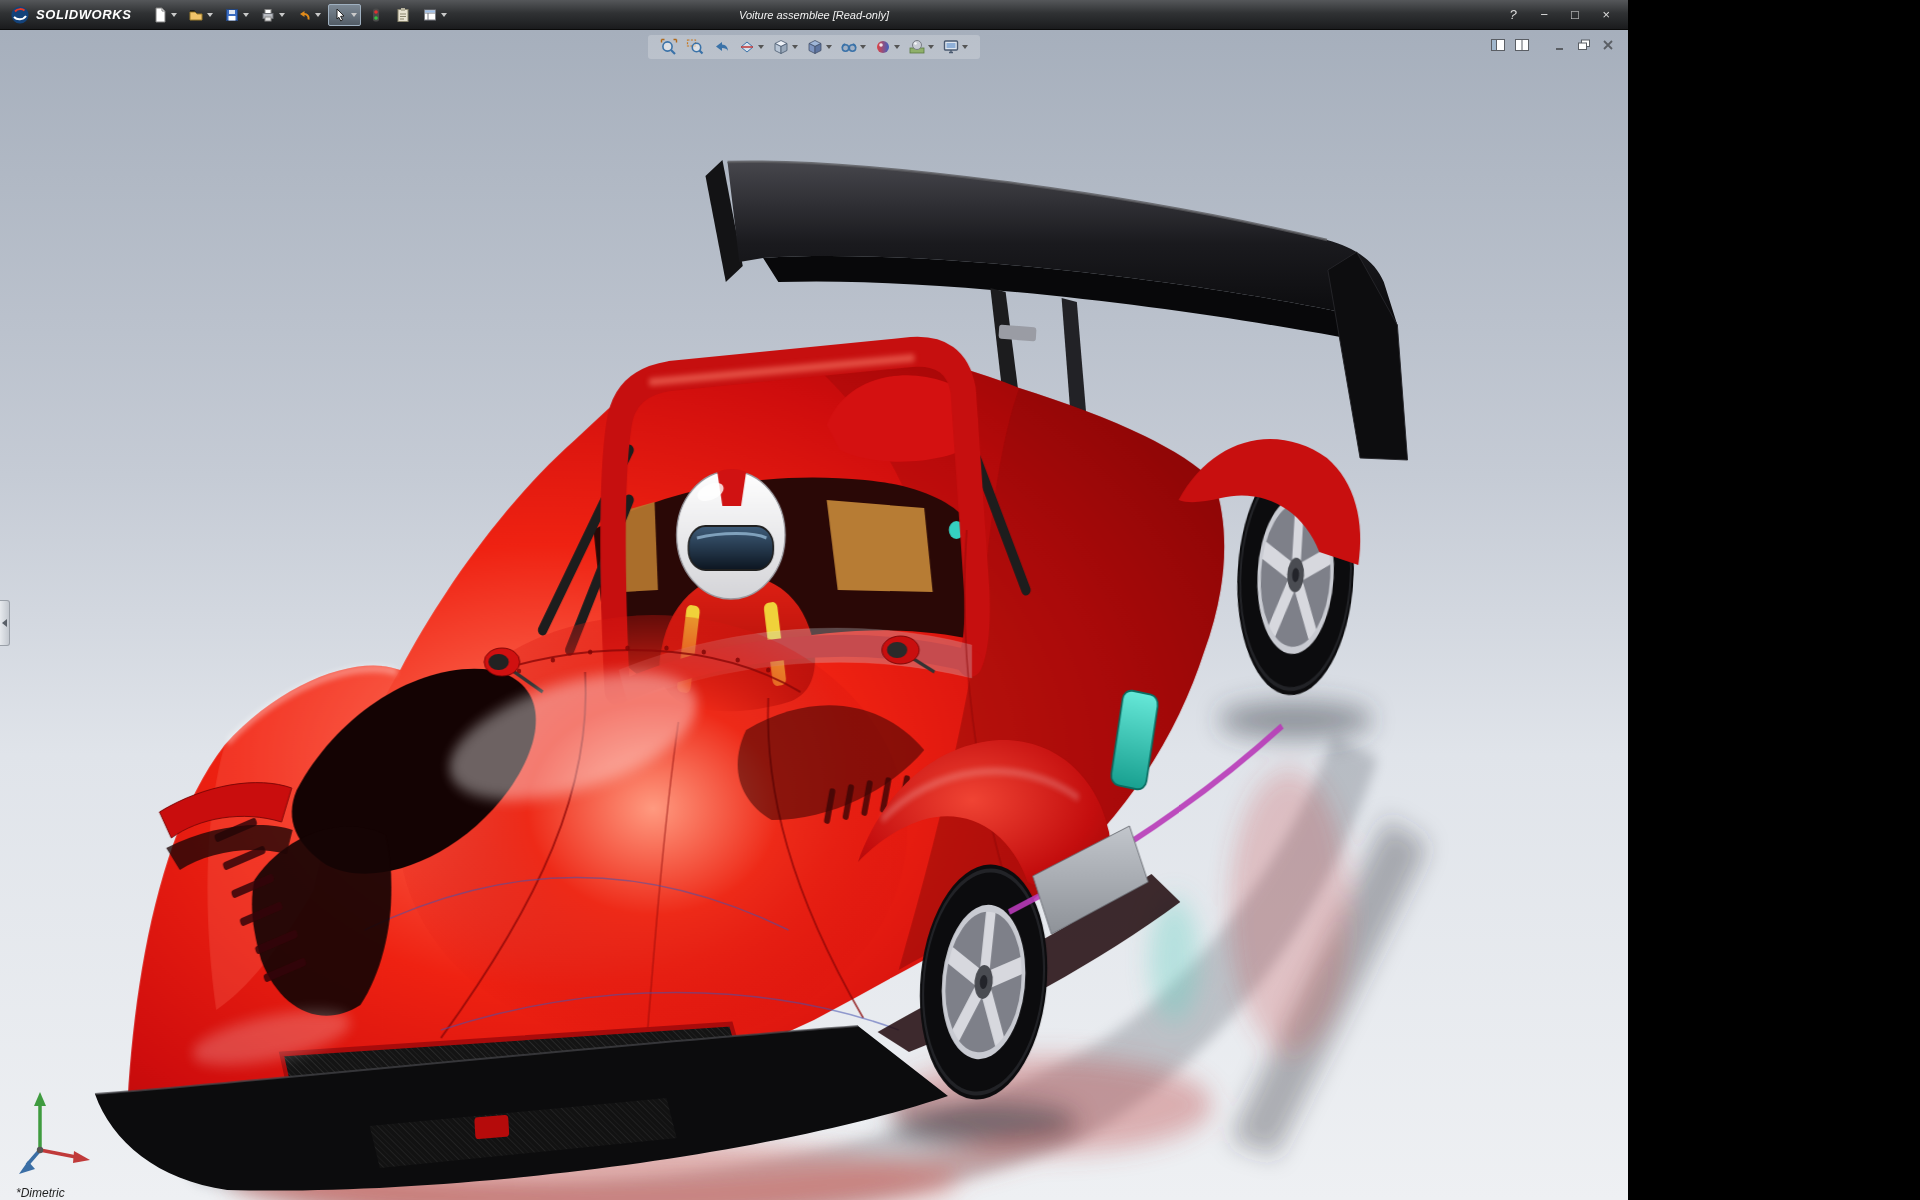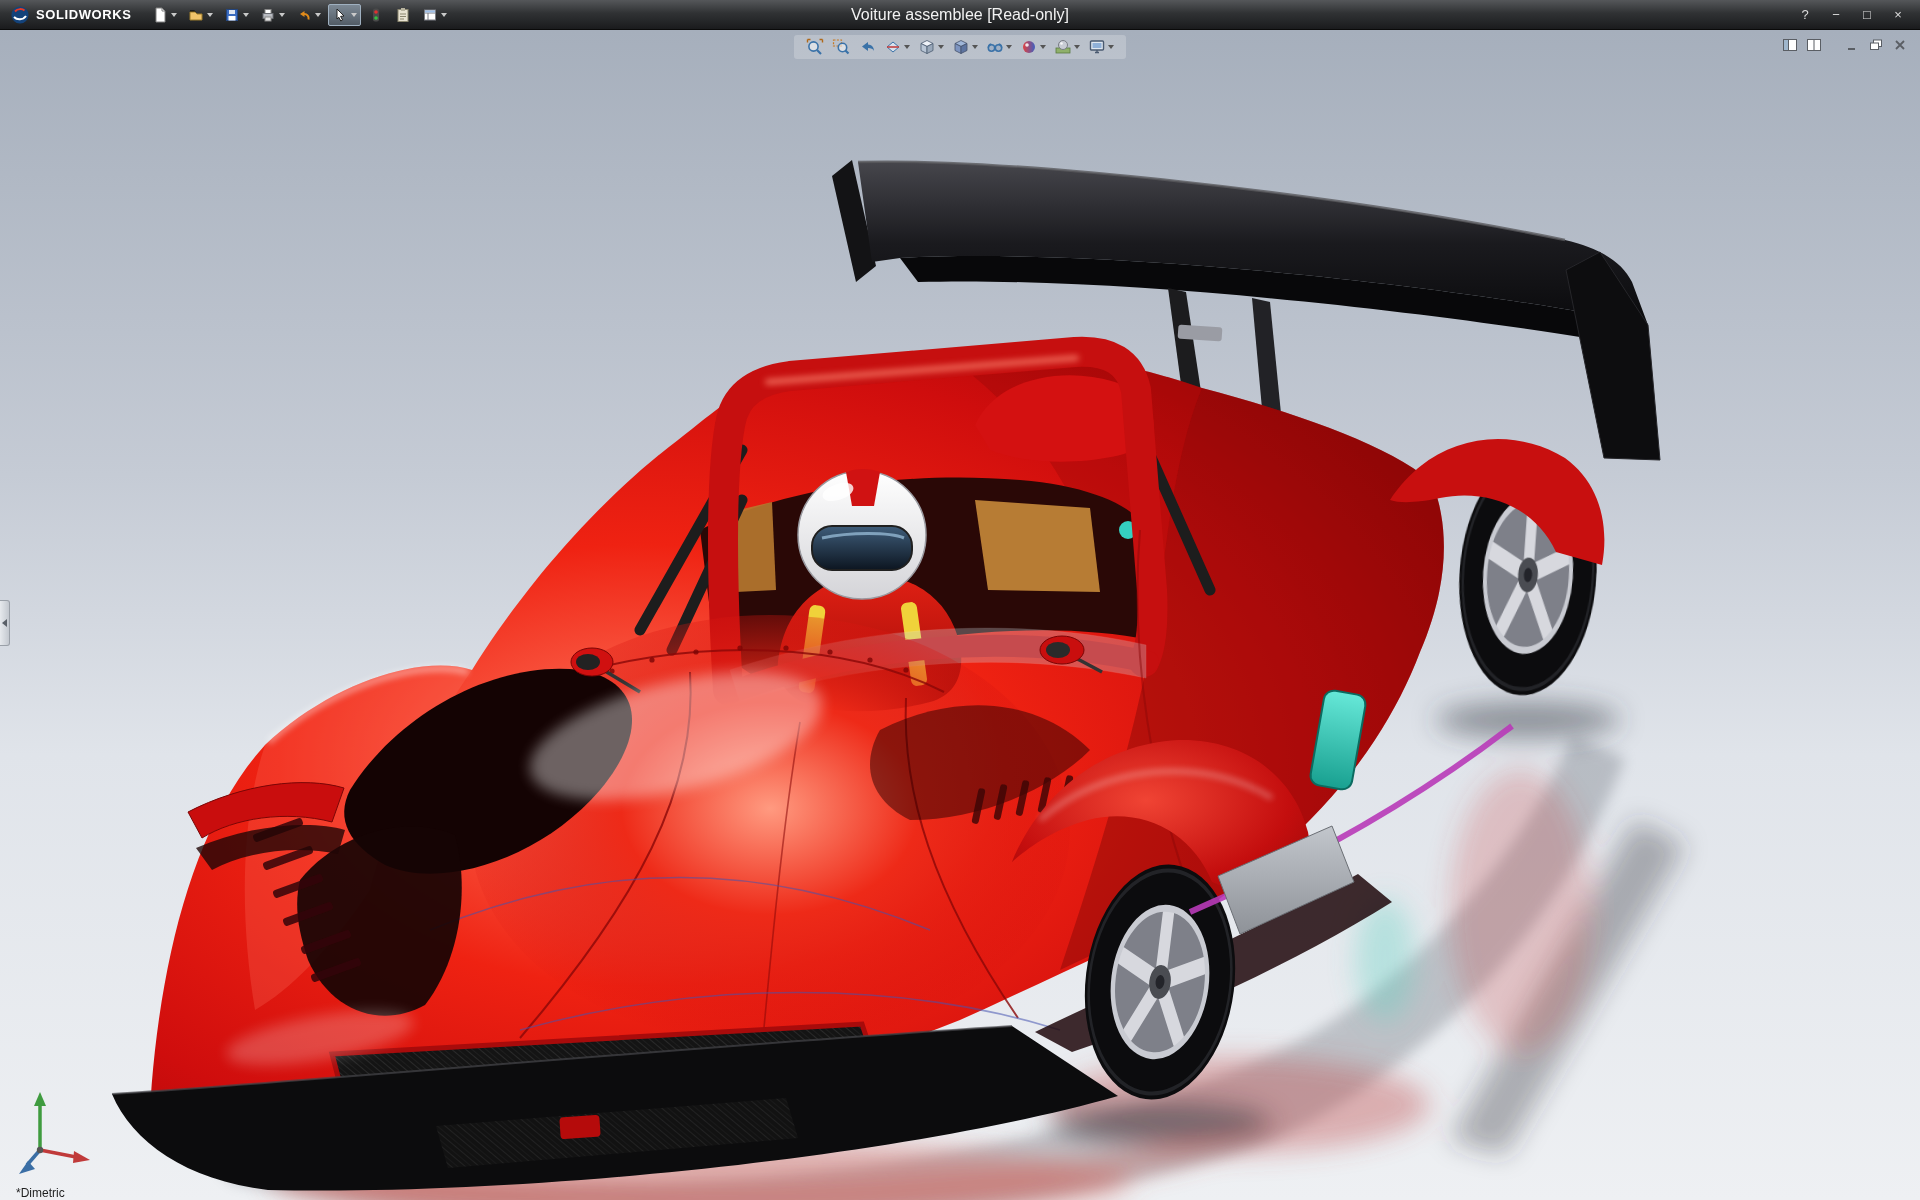--- a/index.html
+++ b/index.html
@@ -1,30 +1,30 @@
 <!DOCTYPE html>
 <html><head>
 <meta charset="utf-8">
 <style>
   * { margin:0; padding:0; box-sizing:border-box; }
   html,body { width:1920px; height:1200px; overflow:hidden; font-family:"Liberation Sans",sans-serif; background:#000; }
-  .app { width:1920px; height:1200px; display:flex; flex-direction:column; }
+  .app { width:1628px; height:1200px; display:flex; flex-direction:column;font-style:italic; }
 
   
   .titlebar { flex:0 0 30px; height:30px; display:flex; align-items:center; gap:4px; padding:0 8px;
     background:linear-gradient(180deg,#55575a 0%, #303234 45%, #1a1b1d 100%);
     border-bottom:1px solid #0a0a0a; position:relative; color:#e8e8e8; }
   .brand { display:flex; align-items:center; gap:6px; padding:0 12px 0 2px; }
   .brand-name { font-weight:bold; font-size:13px; letter-spacing:.6px; color:#ffffff; }
   .tb-tools { display:flex; align-items:center; gap:3px; }
   .tool { display:flex; align-items:center; gap:3px; padding:2px 3px; border:1px solid transparent; border-radius:2px; }
   .tool.active { background:linear-gradient(#7c8894,#525c66); border:1px solid #9fb0c0; }
   .caret { width:0; height:0; border-left:3px solid transparent; border-right:3px solid transparent; border-top:4px solid #c9c9c9; }
   .tb-title { position:absolute; left:0; right:0; top:0; bottom:0; display:flex; align-items:center; justify-content:center;
-    font-size:16px; color:#f2f2f2; pointer-events:none; }
+    font-size:11px; color:#f2f2f2; pointer-events:none; }
   .win-controls { margin-left:auto; display:flex; gap:3px; z-index:2; }
   .winbtn { min-width:28px; height:20px; display:flex; align-items:center; justify-content:center;
     font-size:13px; color:#dddddd; border-radius:2px; }
 
   
   .viewport { position:relative; flex:1; overflow:hidden; background:#dfe3e9; }
   .scene { position:absolute; inset:0; width:100%; height:100%; display:block; }
 
   .headsup { position:absolute; top:5px; left:50%; transform:translateX(-50%); display:flex; align-items:center; gap:4px;
     padding:2px 10px; background:rgba(255,255,255,0.22); border-radius:3px; }

